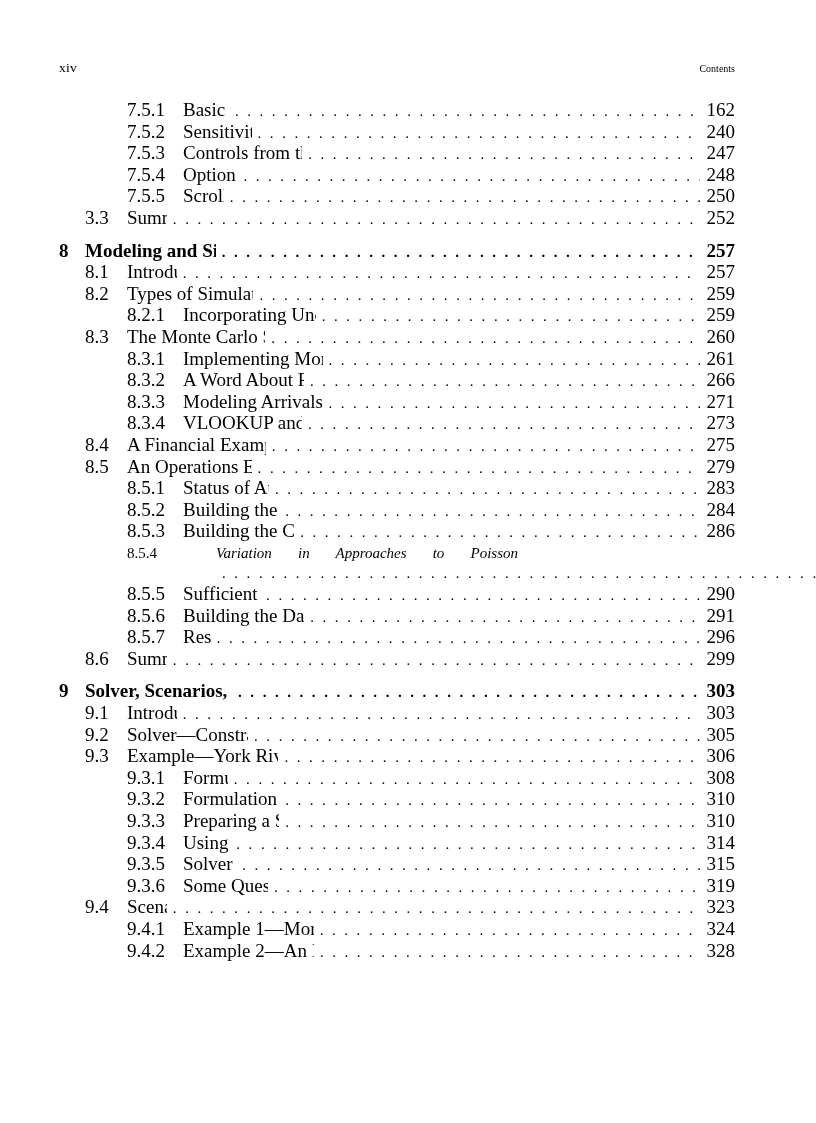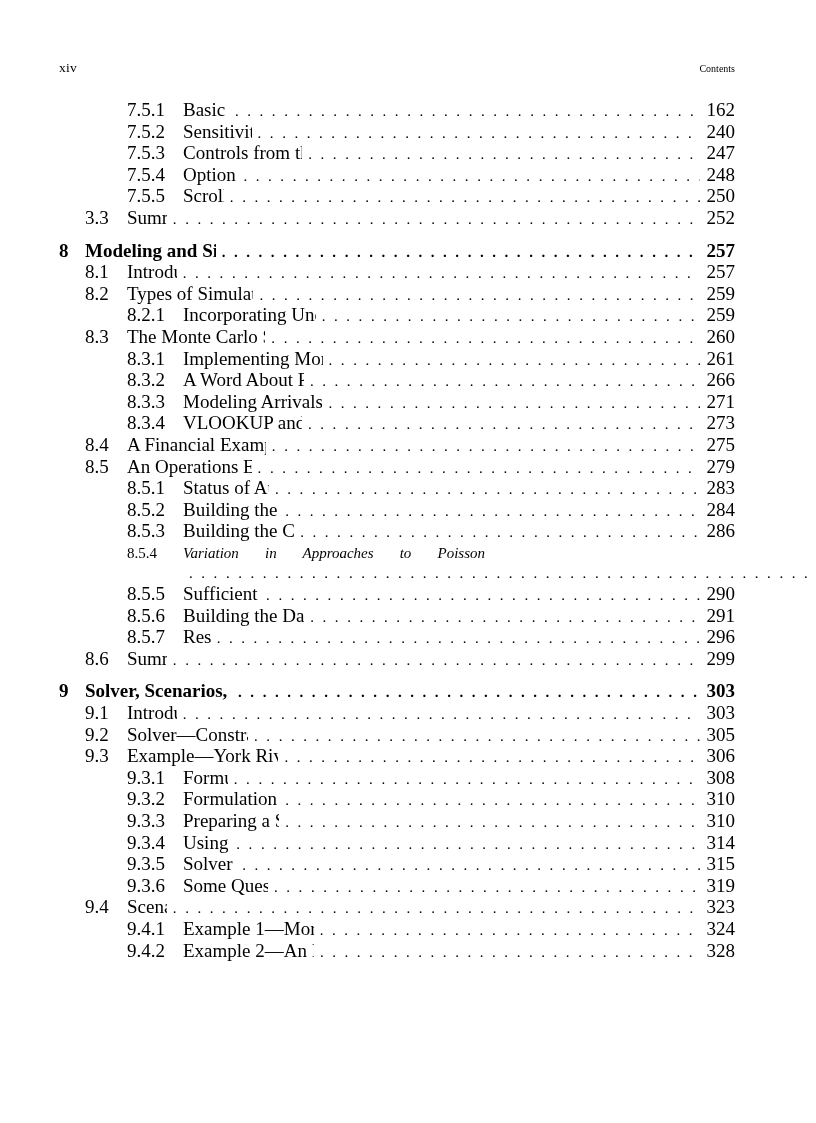--- a/index.html
+++ b/index.html
@@ -80,20 +80,21 @@
     flex: 0 0 auto;
     width: 30px;
     text-align: right;
   }
   
   .wrap-entry {
     display: flex;
     align-items: baseline;
     font-size: 15px;
     line-height: 20.6px;
+    gap: 33px;
   }
   .wrap-entry .num { width: 56px; margin-left: 68px; flex: 0 0 auto; }
   .wrap-body { flex: 1 1 auto; }
   .wrap-line1 {
     display: block;
     white-space: nowrap;
   }
   .wrap-line2 {
     display: flex;
     align-items: baseline;

